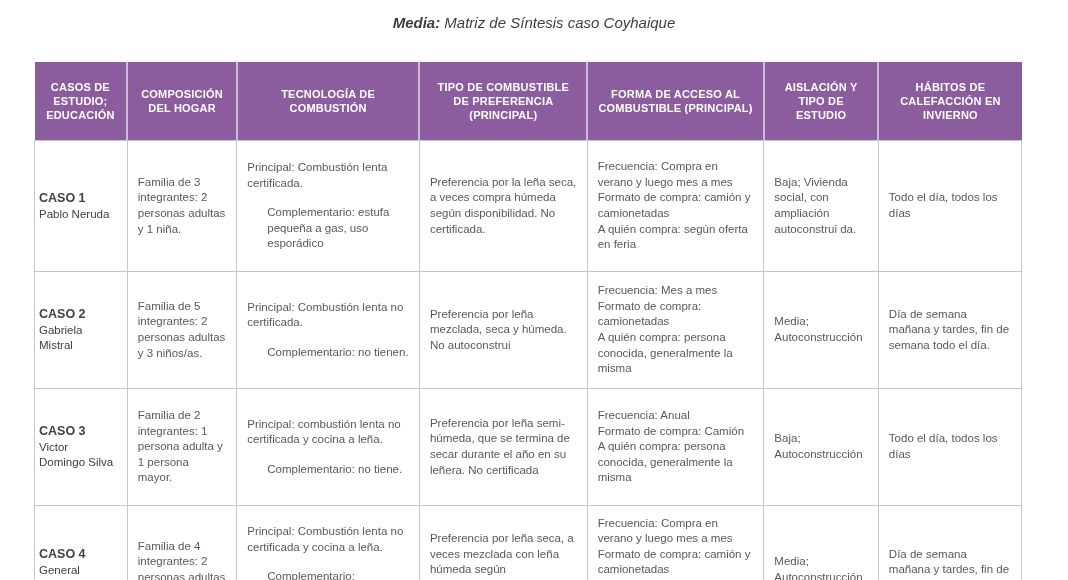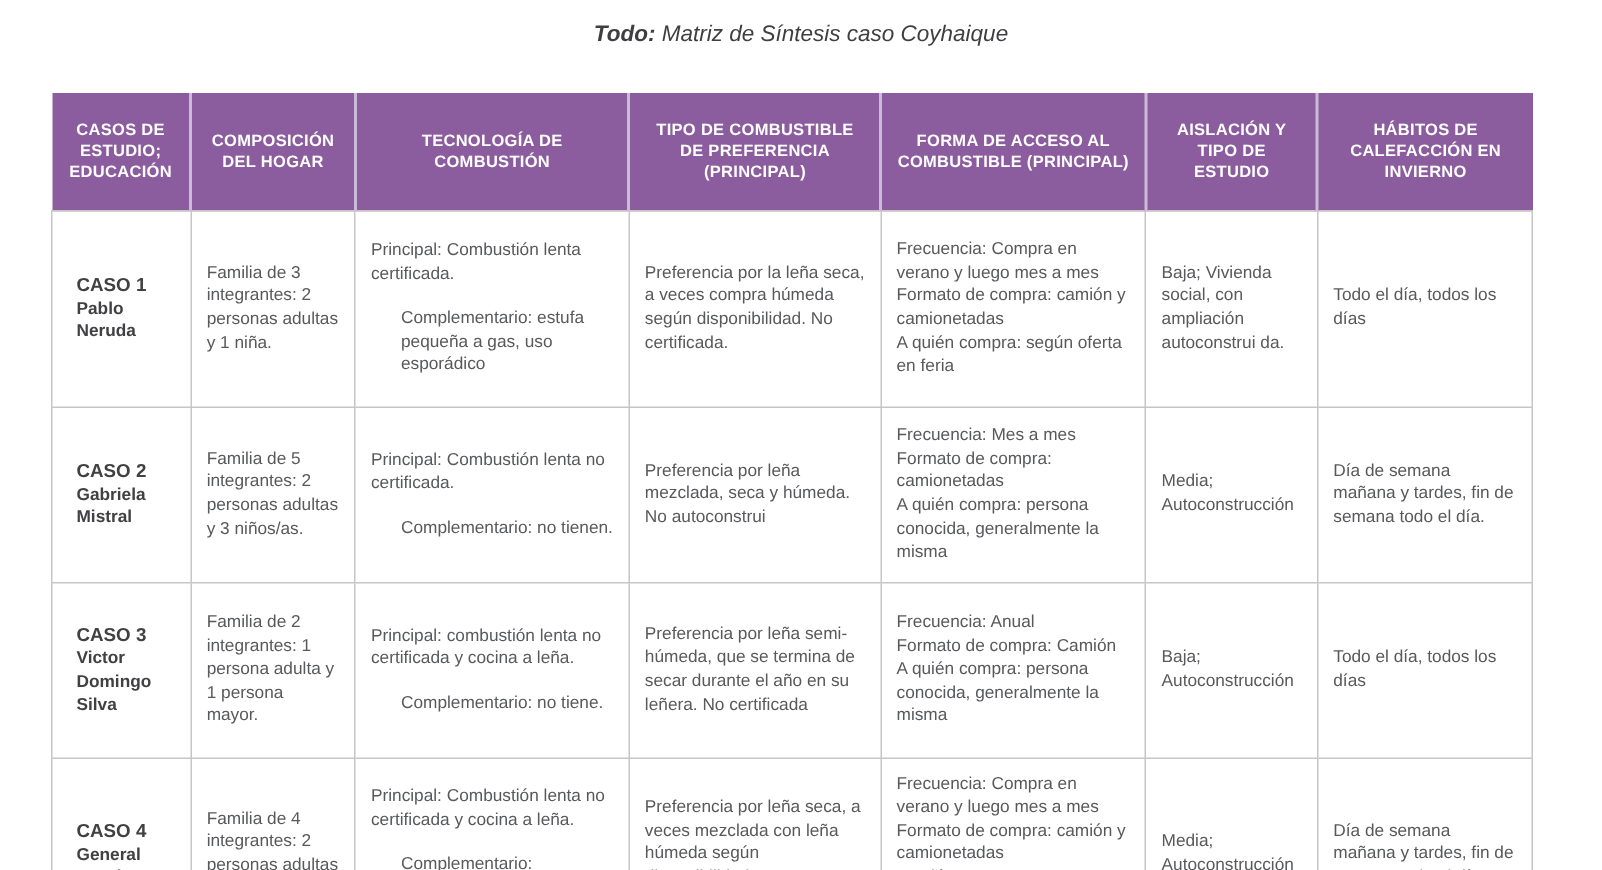--- a/index.html
+++ b/index.html
@@ -59,44 +59,44 @@
     color: #58595b;
     line-height: 1.35;
     padding: 8px 10px;
     background: #ffffff;
     word-wrap: break-word;
   }
   tr.r1 td { height: 114px; }
   tr.r2 td { height: 100px; }
   tr.r3 td { height: 100px; }
   tr.r4 td { height: 112px; }
-  .caso-cell { padding-left: 16px; }
+  .caso-cell { padding-left: 4px; }
   .caso-num {
     display: block;
     font-weight: bold;
     font-size: 12.5px;
     color: #414042;
   }
   .caso-name {
     display: block;
-    font-weight: bold;
+    font-weight: normal;
     font-size: 11.5px;
     color: #414042;
   }
   .para2 { margin-top: 14px; margin-left: 20px; }
   .para2:empty { display: none; }
   .line:empty { display: none; }
 </style>
 </head>
 <body>
 
 <div class="page">
 
   <div class="title">
-    <span class="title-prefix">Todo:</span><span class="title-rest"> Matriz de Síntesis caso Coyhaique</span>
+    <span class="title-prefix">Media:</span><span class="title-rest"> Matriz de Síntesis caso Coyhaique</span>
   </div>
 
   <table class="matrix">
     <colgroup>
       <col style="width:9.4%">
         <col style="width:11.1%">
         <col style="width:18.5%">
         <col style="width:17.0%">
         <col style="width:17.9%">
         <col style="width:11.6%">

